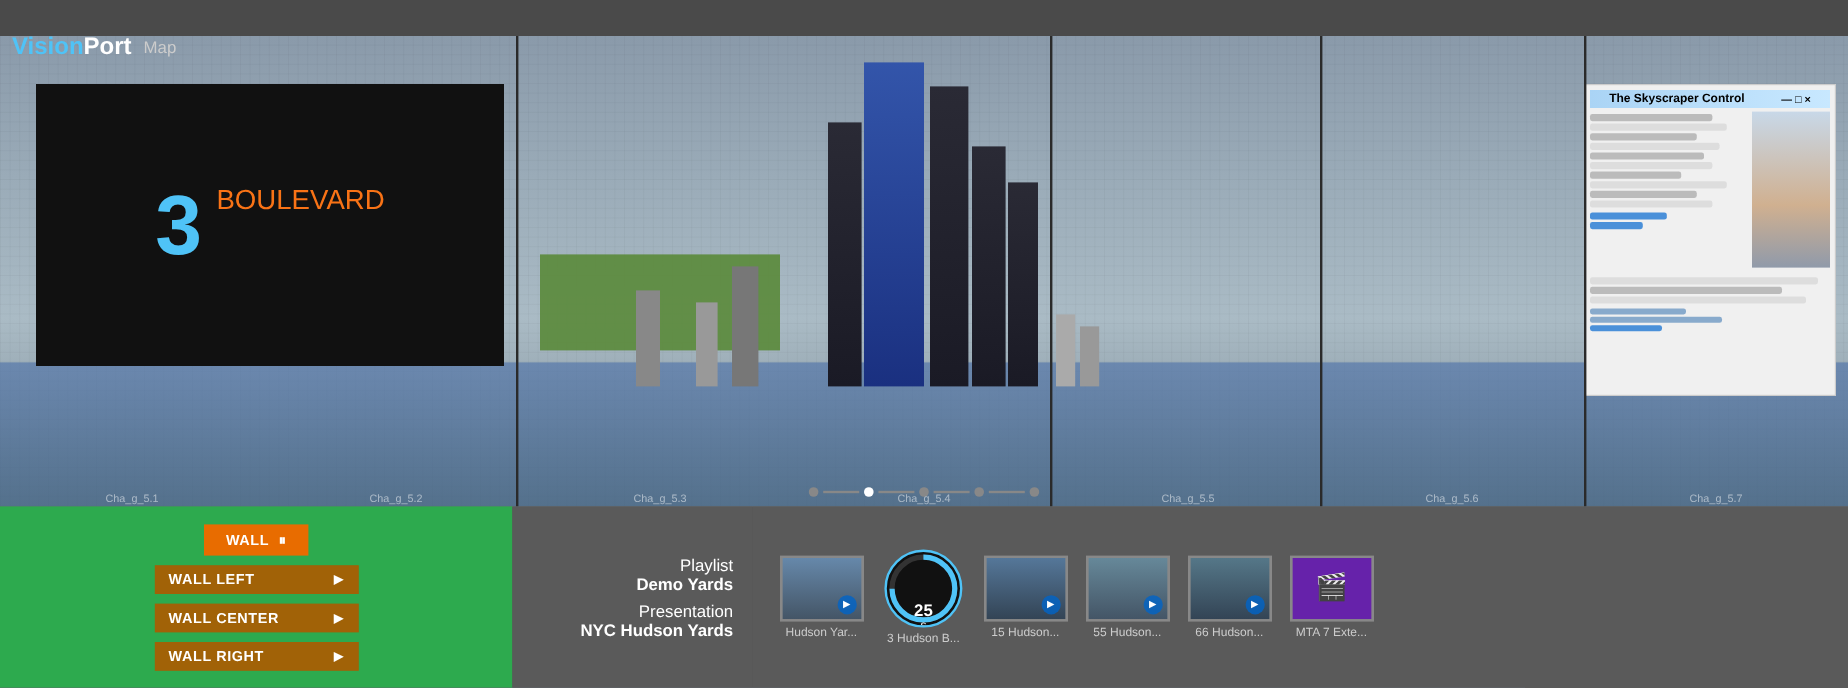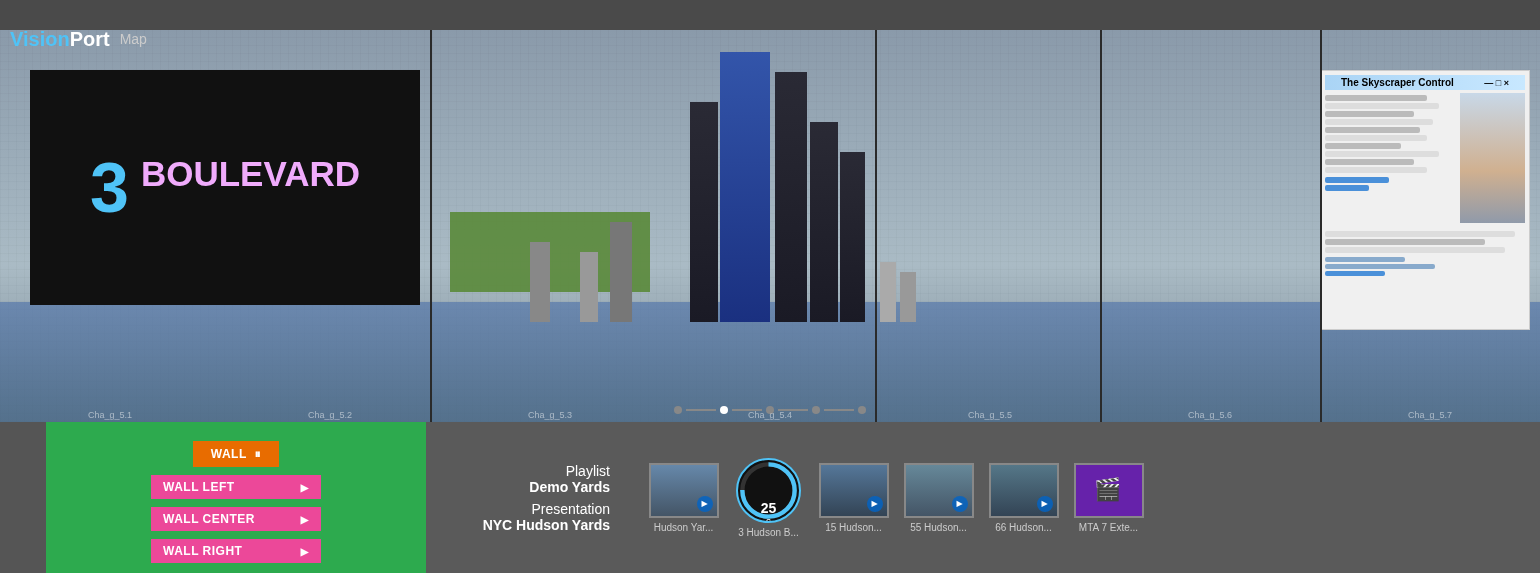--- a/index.html
+++ b/index.html
@@ -111,34 +111,34 @@
     .timeline-line { width: 30px; height: 2px; background: #888; }
 
     
     #bottom-panel {
       position: absolute; top: 422px; left: 0; width: 1540px; height: 151px;
       display: flex;
     }
 
     
     #left-controls {
-      width: 380px; background: #2daa4e; display: flex; flex-direction: column;
-      align-items: center; justify-content: flex-end; gap: 8px; padding: 10px; margin-left: 46px;
+      width: 427px; background: #2daa4e; display: flex; flex-direction: column;
+      align-items: center; justify-content: center; gap: 8px; padding: 10px;
     }
 
     .wall-btn {
       display: flex; align-items: center; justify-content: center;
       cursor: pointer; border: none; font-size: 12px; font-weight: bold;
       color: white; letter-spacing: 0.5px;
     }
     #wall-main-btn {
       background: #e86c00; padding: 6px 18px; gap: 8px;
     }
     .wall-nav-btn {
-      background: #ec4899; padding: 5px 0; width: 170px; justify-content: space-between;
+      background: #a16207; padding: 5px 0; width: 170px; justify-content: space-between;
       padding: 5px 12px;
     }
     .play-icon { font-size: 10px; }
 
     
     #center-info {
       width: 200px; background: #5a5a5a; display: flex; flex-direction: column;
       align-items: flex-end; justify-content: center; padding: 10px 16px; gap: 6px;
     }
     .info-label { color: white; font-size: 14px; }
@@ -250,21 +250,21 @@
     <div class="building" style="left:180px; width:22px; height:100px; background:#777;"></div>
     <div class="building" style="left:450px; width:16px; height:60px; background:#aaa;"></div>
     <div class="building" style="left:470px; width:16px; height:50px; background:#999;"></div>
   </div>
 
   <div id="hudson-logo-box">
     <div id="hudson-logo-inner">
       <div style="display:flex; align-items:flex-start;">
         <span id="hudson-num">3</span>
         <div style="margin-left:12px;">
-          <div id="hudson-text" style="color:#f0abfc; font-size:35px; font-weight:bold;">BOULEVARD</div>
+          <div id="hudson-text" style="color:#f97316; font-size:23px; font-weight:normal;">BOULEVARD</div>
         </div>
       </div>
     </div>
   </div>
 
   <div id="skyscraper-panel">
     <div id="panel-title-bar">
       <span>The Skyscraper Control</span>
       <span style="font-size:9px;">— □ ×</span>
     </div>

